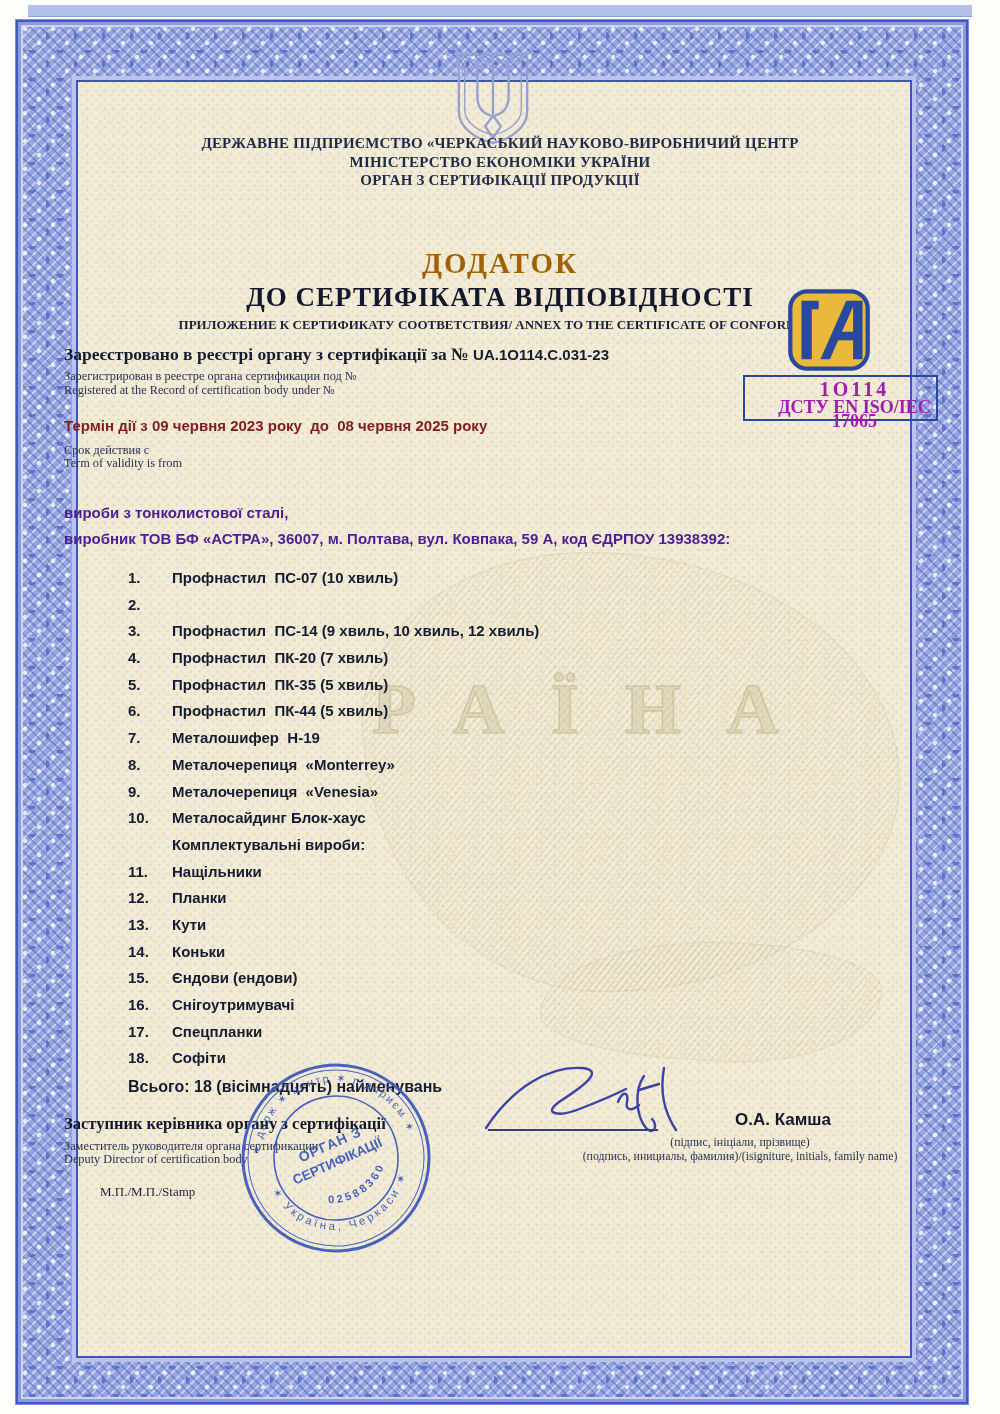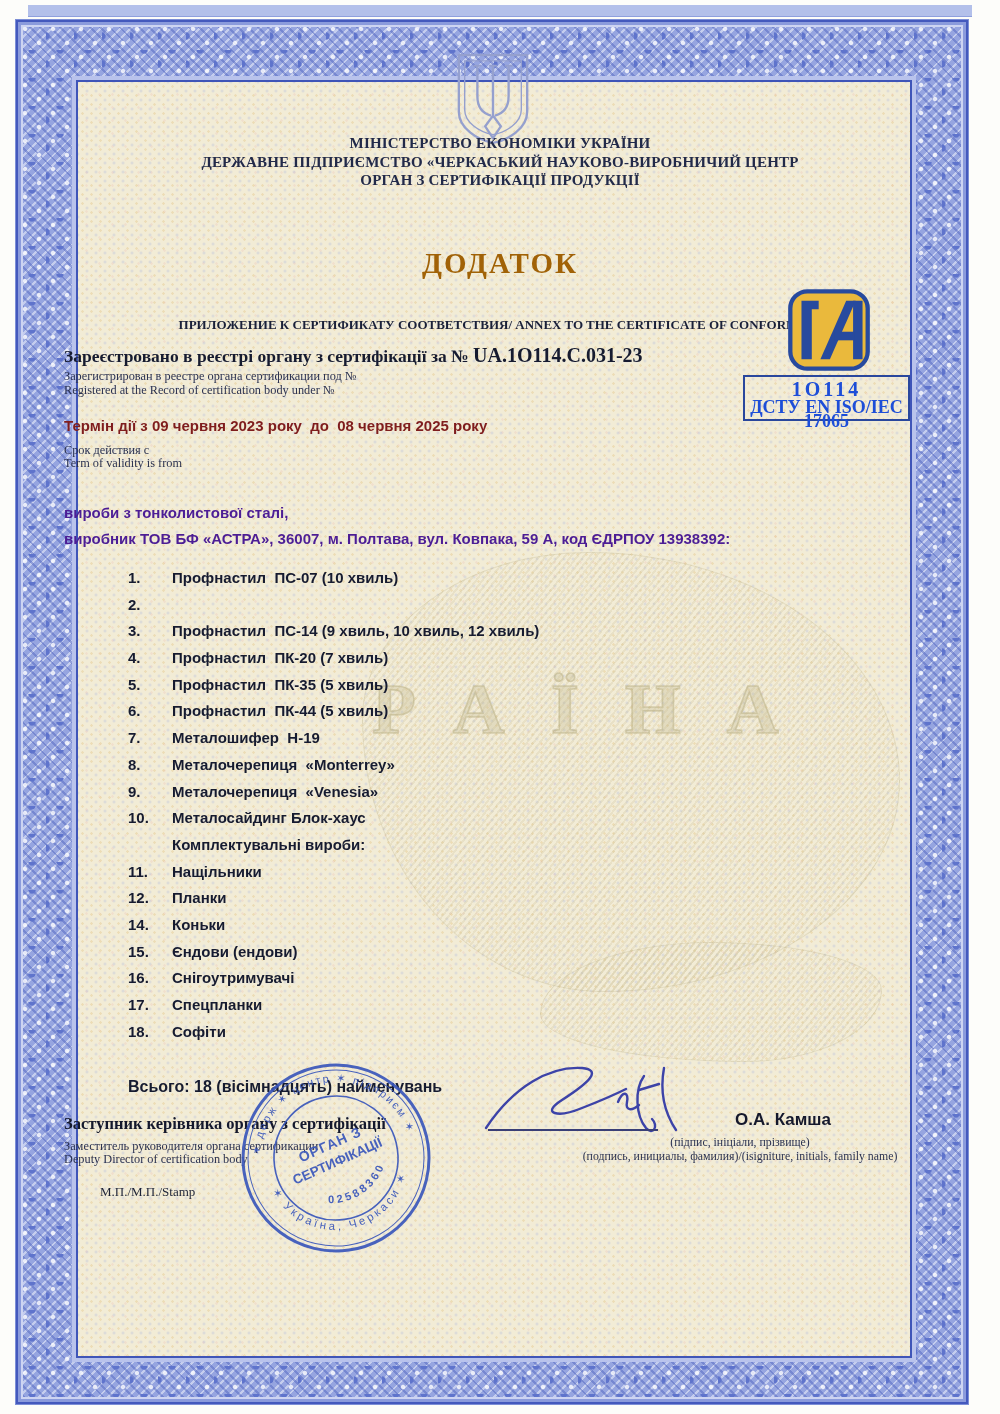--- a/index.html
+++ b/index.html
@@ -43,26 +43,26 @@
   .trident{position:absolute;left:452px;top:50px;}
   .title1{position:absolute;left:0;top:247px;width:1000px;text-align:center;
           font-weight:bold;font-size:29px;letter-spacing:2px;color:#a16207;}
   .title2{position:absolute;left:0;top:282px;width:1000px;text-align:center;
           font-weight:bold;font-size:27px;letter-spacing:1px;color:#14182c;}
   .subtitle{position:absolute;left:0;top:317px;width:1000px;text-align:center;
             font-weight:bold;font-size:13px;color:#1a2038;}
   
   .mark{position:absolute;left:786px;top:287px;}
   .codebox{position:absolute;left:743px;top:375px;width:163px;height:42px;border:2px solid #29479d;
-           text-align:center;color:#1d4ed8;font-weight:bold;}
+           text-align:center;color:#a21caf;font-weight:bold;padding-left:28px;}
   .codebox .c1{font-size:20px;letter-spacing:3px;line-height:22px;margin-top:1px;}
   .codebox .c2{font-size:18px;line-height:14px;}
   
   .regmain{position:absolute;left:64px;top:344px;font-weight:bold;font-size:17.5px;color:#161b30;white-space:pre;}
-  .regmain .code{font-family:Liberation Serif, serif;font-size:20px;margin-top:40px;}
+  .regmain .code{font-family:Liberation Sans, sans-serif;font-size:15px;margin-top:40px;}
   .sub{position:absolute;left:64px;font-size:12.3px;color:#2a3150;}
   .valmain{position:absolute;left:64px;top:417px;font-family:"Liberation Sans",sans-serif;
            font-weight:bold;font-size:15px;color:#7f1d1d;white-space:pre;}
   .intro{position:absolute;left:64px;font-family:"Liberation Sans",sans-serif;font-weight:bold;
          font-size:15px;color:#4c1d95;}
   
   .plist{position:absolute;left:128px;top:569px;width:640px;}
   .prow{display:flex;height:26.7px;font-family:"Liberation Sans",sans-serif;font-weight:bold;
         font-size:15px;color:#161b30;}
   .pnum{width:44px;}
@@ -98,26 +98,27 @@
       <path d="M13,10 H71 V60 C71,73 56,83 42,85.5 C28,83 13,73 13,60 Z" stroke-width="1.4"></path>
       <path d="M42,15 V68"></path>
       <path d="M26,15 V46 C26,58 32,64 40,66"></path>
       <path d="M58,15 V46 C58,58 52,64 44,66"></path>
       <path d="M42,66 l-8,11 l8,12 l8,-12 z"></path>
       <path d="M22,15 h8 M38,15 h8 M54,15 h8" stroke-width="2"></path>
     </g>
   </svg>
 
   <div class="hdr">
+    <div>ДЕРЖАВНЕ ПІДПРИЄМСТВО «ЧЕРКАСЬКИЙ НАУКОВО-ВИРОБНИЧИЙ ЦЕНТР</div>
     <div>МІНІСТЕРСТВО ЕКОНОМІКИ УКРАЇНИ</div>
-    <div>ДЕРЖАВНЕ ПІДПРИЄМСТВО «ЧЕРКАСЬКИЙ НАУКОВО-ВИРОБНИЧИЙ ЦЕНТР</div>
     <div>ОРГАН З СЕРТИФІКАЦІЇ ПРОДУКЦІЇ</div>
   </div>
 
   <div class="title1">ДОДАТОК</div>
+  <div class="title2">ДО СЕРТИФІКАТА ВІДПОВІДНОСТІ</div>
   <div class="subtitle">ПРИЛОЖЕНИЕ К СЕРТИФИКАТУ СООТВЕТСТВИЯ/ ANNEX TO THE CERTIFICATE OF CONFORMITY</div>
 
   <svg class="mark" width="86" height="86" viewBox="0 0 100 100" xmlns="http://www.w3.org/2000/svg">
     <rect x="5" y="5" width="90" height="90" rx="20" fill="#eab93c" stroke="#274a9e" stroke-width="5"></rect>
     <g fill="#274a9e">
       <path d="M18,16 h20 v10 h-8 v58 h-12 z"></path>
       <polygon points="70,16 81,16 51,84 40,84"></polygon>
       <rect x="78" y="16" width="11" height="68"></rect>
       <rect x="56" y="52" width="24" height="10"></rect>
     </g>
@@ -182,20 +183,24 @@
         <span class="pnum"></span>
         <span class="plbl">Комплектувальні вироби:</span>
       </div>
       <div class="prow">
         <span class="pnum">11.</span>
         <span class="plbl">Нащільники</span>
       </div>
       <div class="prow">
         <span class="pnum">12.</span>
         <span class="plbl">Планки</span>
+      </div>
+      <div class="prow">
+        <span class="pnum">13.</span>
+        <span class="plbl">Кути</span>
       </div>
       <div class="prow">
         <span class="pnum">14.</span>
         <span class="plbl">Коньки</span>
       </div>
       <div class="prow">
         <span class="pnum">15.</span>
         <span class="plbl">Єндови (ендови)</span>
       </div>
       <div class="prow">

